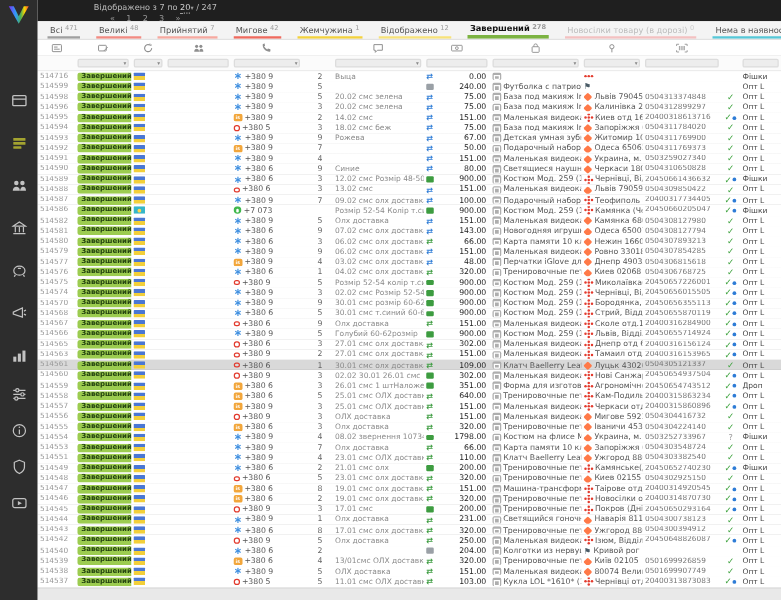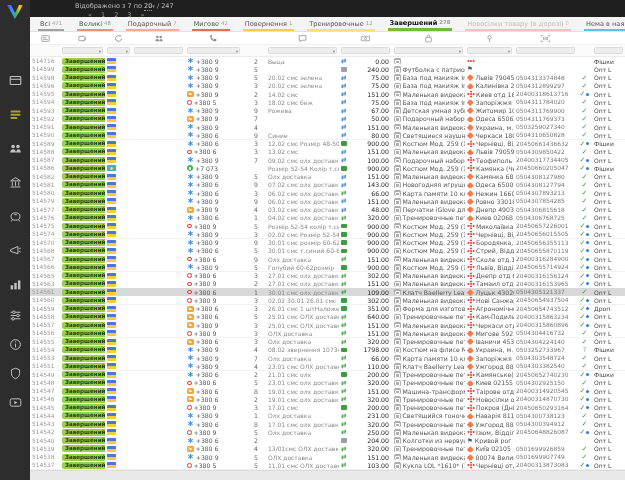--- a/index.html
+++ b/index.html
@@ -186,24 +186,24 @@
           <span class="pgbtn">2</span>
           <span class="pgbtn">3</span>
         </span>
       <span class="pgbtn">»</span>
     </div>
   </div>
 
   <div class="tabs" id="tabbar">
       <span class="tab" style="border-bottom-color: rgb(160, 160, 160);"><span class="tlabel">Всі</span><span class="tcount">471</span></span>
       <span class="tab" style="border-bottom-color: rgb(242, 139, 130);"><span class="tlabel">Великі</span><span class="tcount">48</span></span>
-      <span class="tab" style="border-bottom-color: rgb(246, 169, 160);"><span class="tlabel">Подарочный</span><span class="tcount">7</span></span>
+      <span class="tab" style="border-bottom-color: rgb(246, 169, 160);"><span class="tlabel">Прийнятий</span><span class="tcount">7</span></span>
       <span class="tab" style="border-bottom-color: rgb(239, 106, 94);"><span class="tlabel">Мигове</span><span class="tcount">42</span></span>
-      <span class="tab" style="border-bottom-color: rgb(243, 210, 62);"><span class="tlabel">Повернення</span><span class="tcount">1</span></span>
-      <span class="tab" style="border-bottom-color: rgb(247, 226, 122);"><span class="tlabel">Тренировочные</span><span class="tcount">12</span></span>
+      <span class="tab" style="border-bottom-color: rgb(243, 210, 62);"><span class="tlabel">Жемчужина</span><span class="tcount">1</span></span>
+      <span class="tab" style="border-bottom-color: rgb(247, 226, 122);"><span class="tlabel">Відображено</span><span class="tcount">12</span></span>
       <span class="tab active" style="border-bottom-color: rgb(124, 179, 66);"><span class="tlabel">Завершений</span><span class="tcount">278</span></span>
       <span class="tab dim" style="border-bottom-color: rgb(243, 193, 193);"><span class="tlabel">Новосілки товару (в дорозі)</span><span class="tcount">0</span></span>
       <span class="tab" style="border-bottom-color: rgb(87, 200, 216);"><span class="tlabel">Нема в наявності</span></span>
     </div>
 
   <div class="thead grid">
     <div class="th">
         <svg width="9" height="9" viewBox="0 0 16 16" fill="none" stroke="#8f8f8f" stroke-width="1.4">
           <rect x="1.5" y="3" width="13" height="10" rx="1"></rect>
           <line x1="4" y1="6.5" x2="9" y2="6.5"></line>

